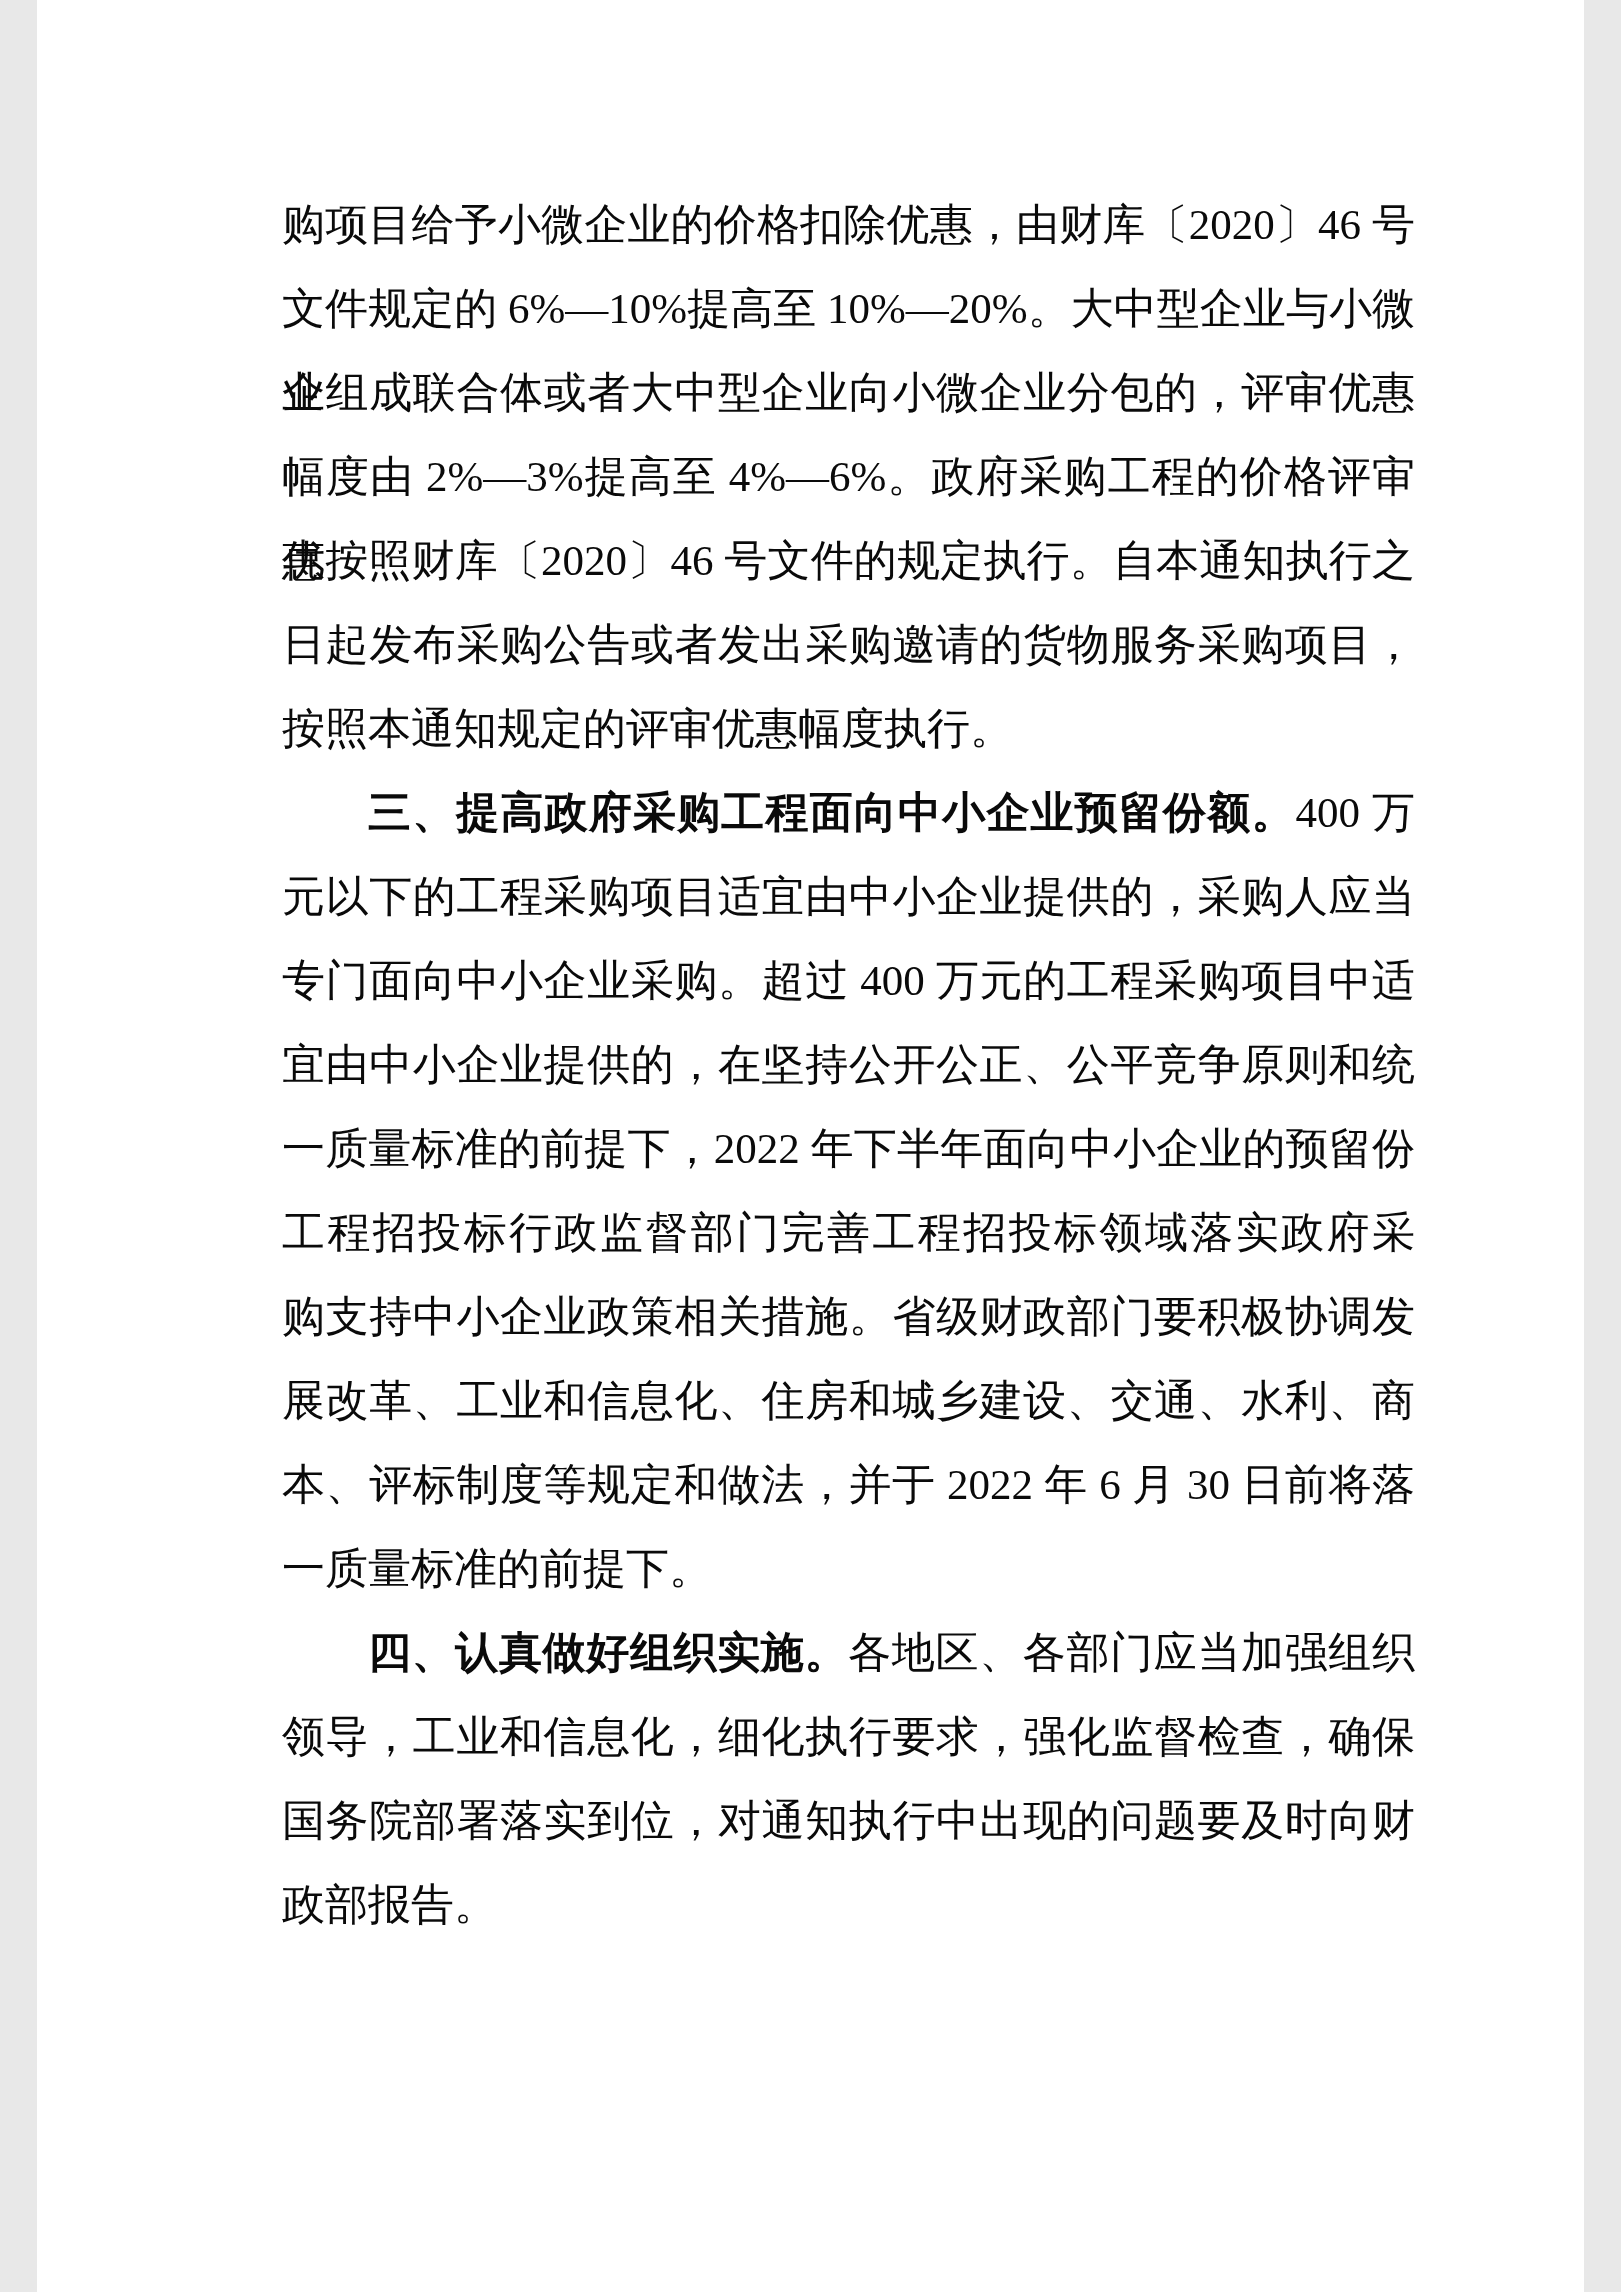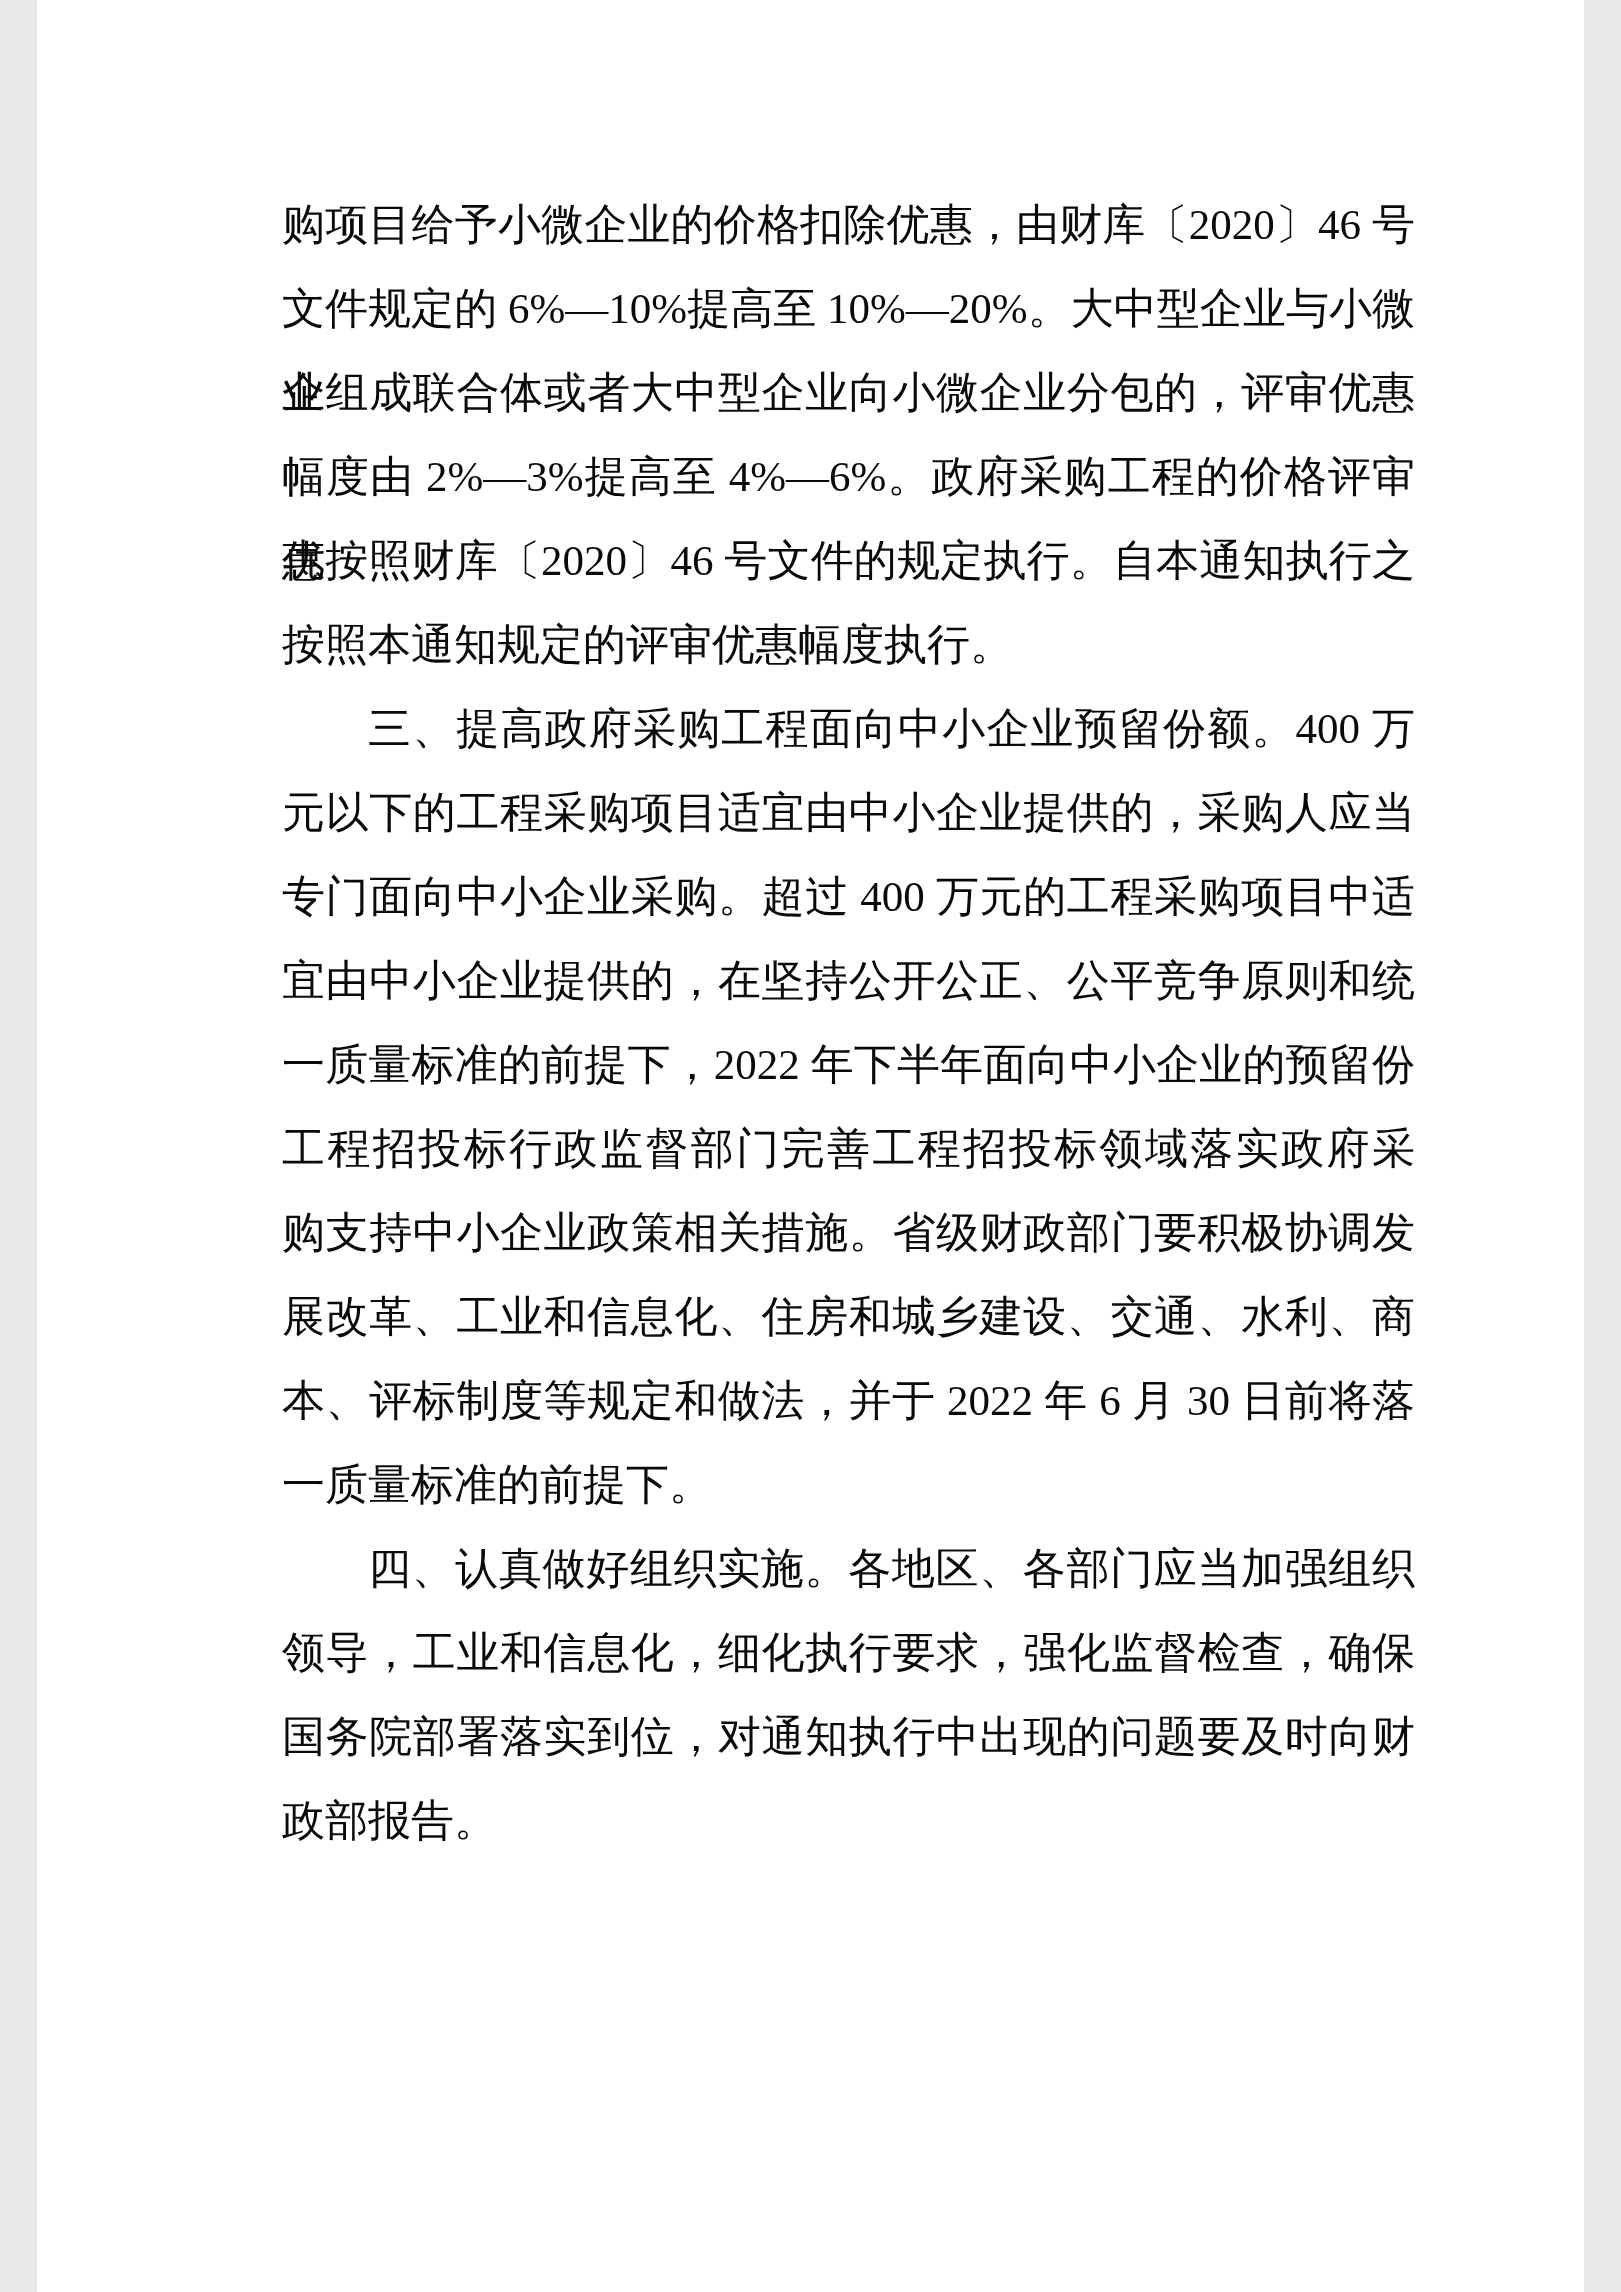--- a/index.html
+++ b/index.html
@@ -33,32 +33,33 @@
   .line.wrapok { white-space: normal; }
   .line.justify {
     white-space: normal;
     text-align: justify;
     text-align-last: justify;
   }
   .line.indent {
     padding-left: 86px;
   }
   .seg { font-weight: normal; }
-  .seg.bold { font-weight: 400; }
+  .seg.bold { font-weight: 700; }
 </style>
 </head>
 <body>
 
 <div class="page">
   <div class="textblock" style="color: rgb(10, 10, 10);">
       <div class="line justify"><span class="seg">购项目给予小微企业的价格扣除优惠，由财库〔2020〕46 号</span></div>
       <div class="line justify"><span class="seg">文件规定的 6%—10%提高至 10%—20%。大中型企业与小微企</span></div>
       <div class="line justify"><span class="seg">业组成联合体或者大中型企业向小微企业分包的，评审优惠</span></div>
       <div class="line justify"><span class="seg">幅度由 2%—3%提高至 4%—6%。政府采购工程的价格评审优</span></div>
       <div class="line justify"><span class="seg">惠按照财库〔2020〕46 号文件的规定执行。自本通知执行之</span></div>
+      <div class="line justify"><span class="seg">日起发布采购公告或者发出采购邀请的货物服务采购项目，</span></div>
       <div class="line wrapok"><span class="seg">按照本通知规定的评审优惠幅度执行。</span></div>
       <div class="line justify indent"><span class="seg bold">三、提高政府采购工程面向中小企业预留份额。</span><span class="seg">400 万</span></div>
       <div class="line justify"><span class="seg">元以下的工程采购项目适宜由中小企业提供的，采购人应当</span></div>
       <div class="line justify"><span class="seg">专门面向中小企业采购。超过 400 万元的工程采购项目中适</span></div>
       <div class="line justify"><span class="seg">宜由中小企业提供的，在坚持公开公正、公平竞争原则和统</span></div>
       <div class="line justify"><span class="seg">一质量标准的前提下，2022 年下半年面向中小企业的预留份</span></div>
       <div class="line justify"><span class="seg">工程招投标行政监督部门完善工程招投标领域落实政府采</span></div>
       <div class="line justify"><span class="seg">购支持中小企业政策相关措施。省级财政部门要积极协调发</span></div>
       <div class="line justify"><span class="seg">展改革、工业和信息化、住房和城乡建设、交通、水利、商</span></div>
       <div class="line justify"><span class="seg">本、评标制度等规定和做法，并于 2022 年 6 月 30 日前将落</span></div>

